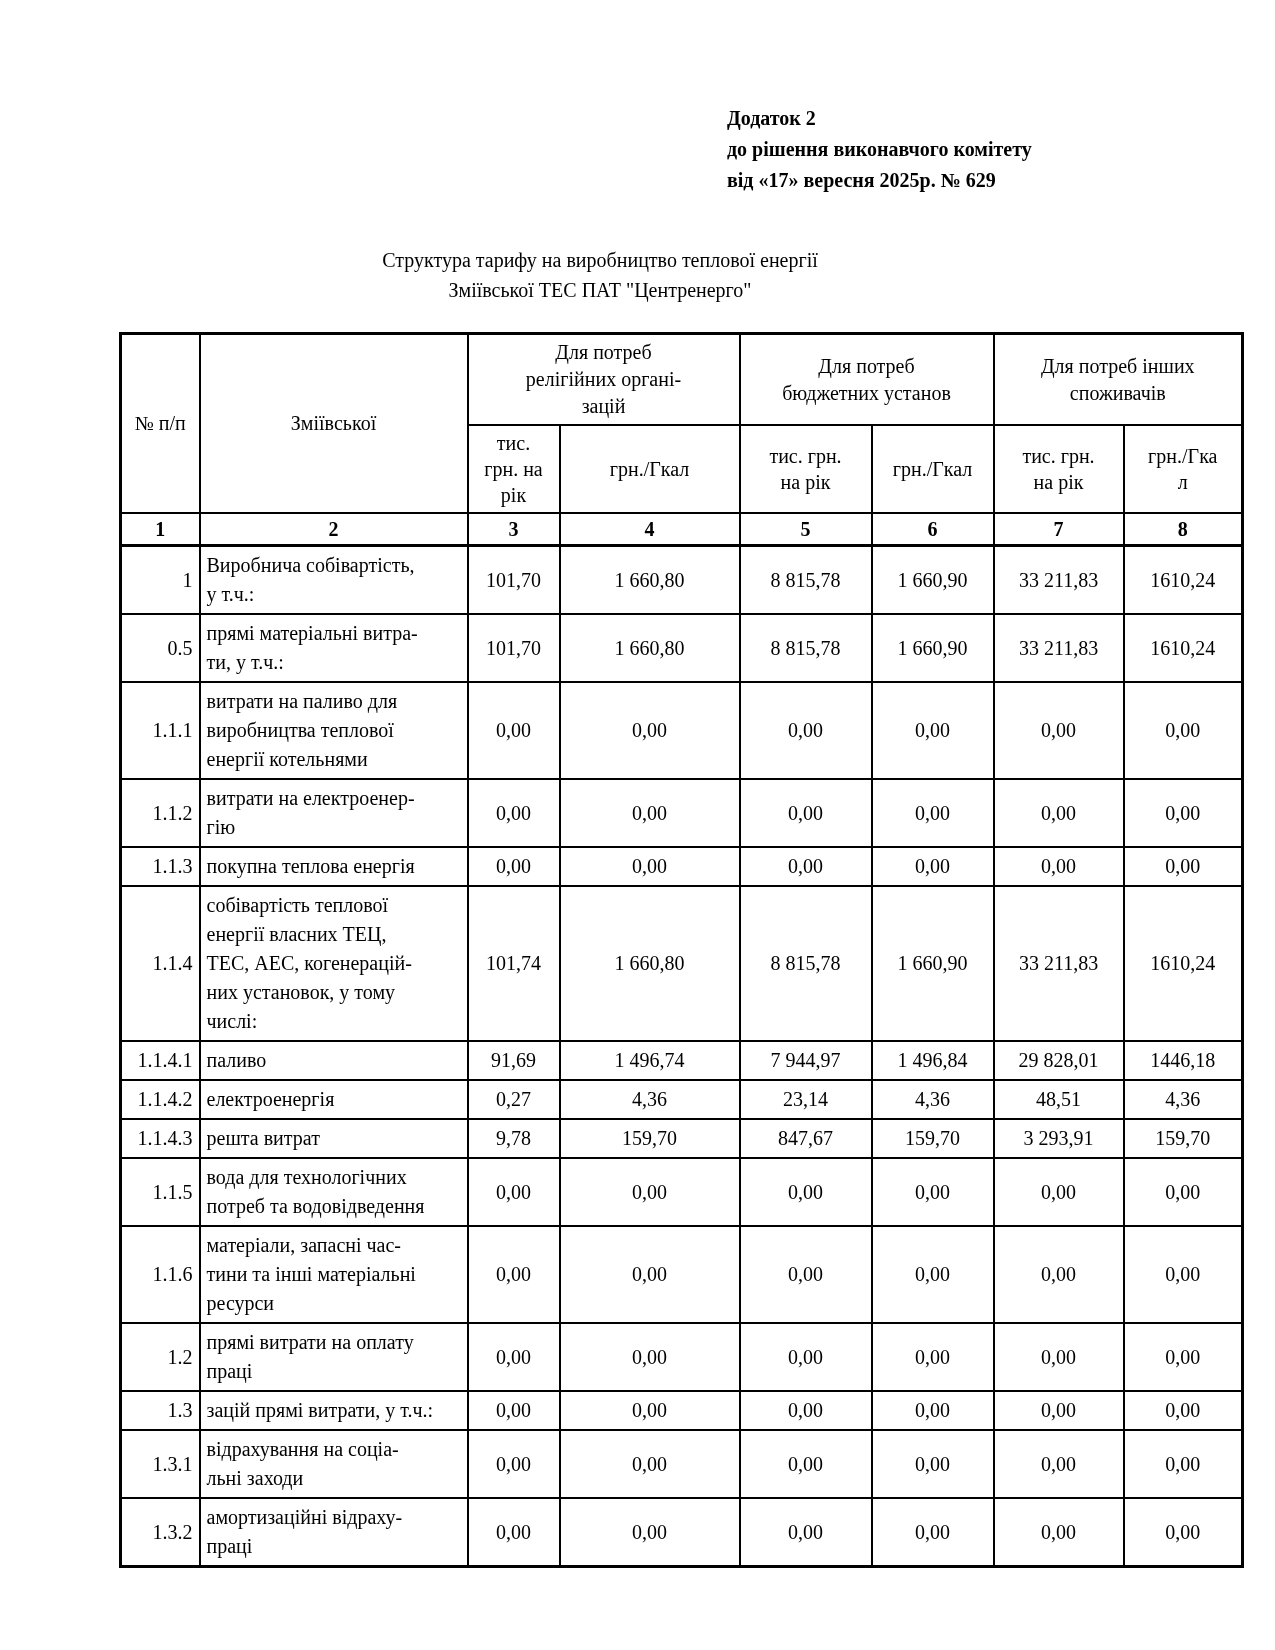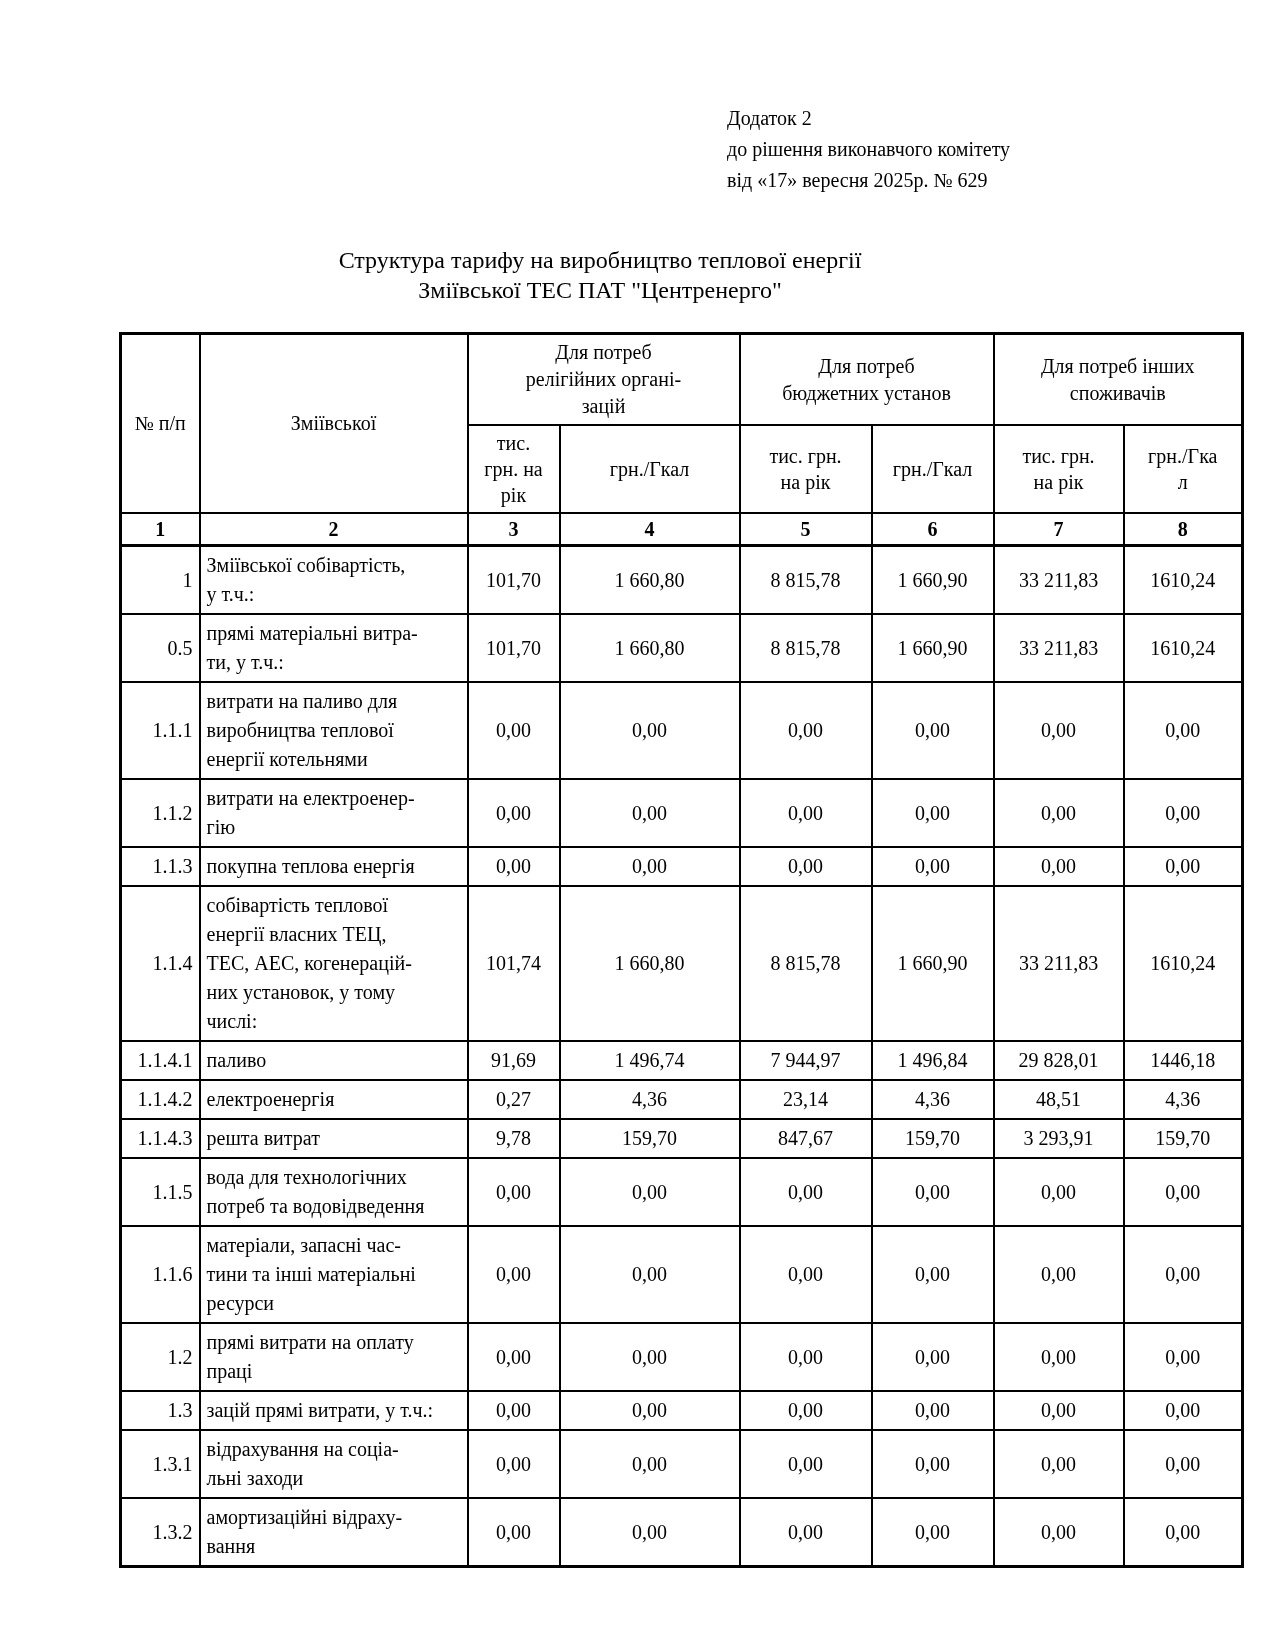--- a/index.html
+++ b/index.html
@@ -12,28 +12,29 @@
     color: #000000;
     overflow: hidden;
   }
   .annex-block {
     position: absolute;
     left: 727px;
     top: 103px;
     font-size: 20px;
     line-height: 31px;
     white-space: pre-line;
+    font-weight: bold;
   }
   .doc-title {
     position: absolute;
     left: 70px;
     top: 245px;
     width: 1060px;
     text-align: center;
-    font-size: 24px;
+    font-size: 20px;
     line-height: 30px;
   }
   table.tariff {
     position: absolute;
     left: 119px;
     top: 332px;
     width: 1122px;
     border-collapse: collapse;
     table-layout: fixed;
     border: 3px solid #000;
@@ -118,21 +119,21 @@
         <td>2</td>
         <td>3</td>
         <td>4</td>
         <td>5</td>
         <td>6</td>
         <td>7</td>
         <td>8</td>
       </tr>
     <tr>
           <td class="c-num">1</td>
-          <td class="c-label">Зміївської собівартість,
+          <td class="c-label">Виробнича собівартість,
 у  т.ч.:</td>
           <td class="c-val">101,70</td>
           <td class="c-val">1 660,80</td>
           <td class="c-val">8 815,78</td>
           <td class="c-val">1 660,90</td>
           <td class="c-val">33 211,83</td>
           <td class="c-val">1610,24</td>
         </tr>
         <tr>
           <td class="c-num">0.5</td>
@@ -273,21 +274,21 @@
           <td class="c-val">0,00</td>
           <td class="c-val">0,00</td>
           <td class="c-val">0,00</td>
           <td class="c-val">0,00</td>
           <td class="c-val">0,00</td>
           <td class="c-val">0,00</td>
         </tr>
         <tr>
           <td class="c-num">1.3.2</td>
           <td class="c-label">амортизаційні відраху-
-вання</td>
+праці</td>
           <td class="c-val">0,00</td>
           <td class="c-val">0,00</td>
           <td class="c-val">0,00</td>
           <td class="c-val">0,00</td>
           <td class="c-val">0,00</td>
           <td class="c-val">0,00</td>
         </tr>
       </tbody>
   </table>
 

